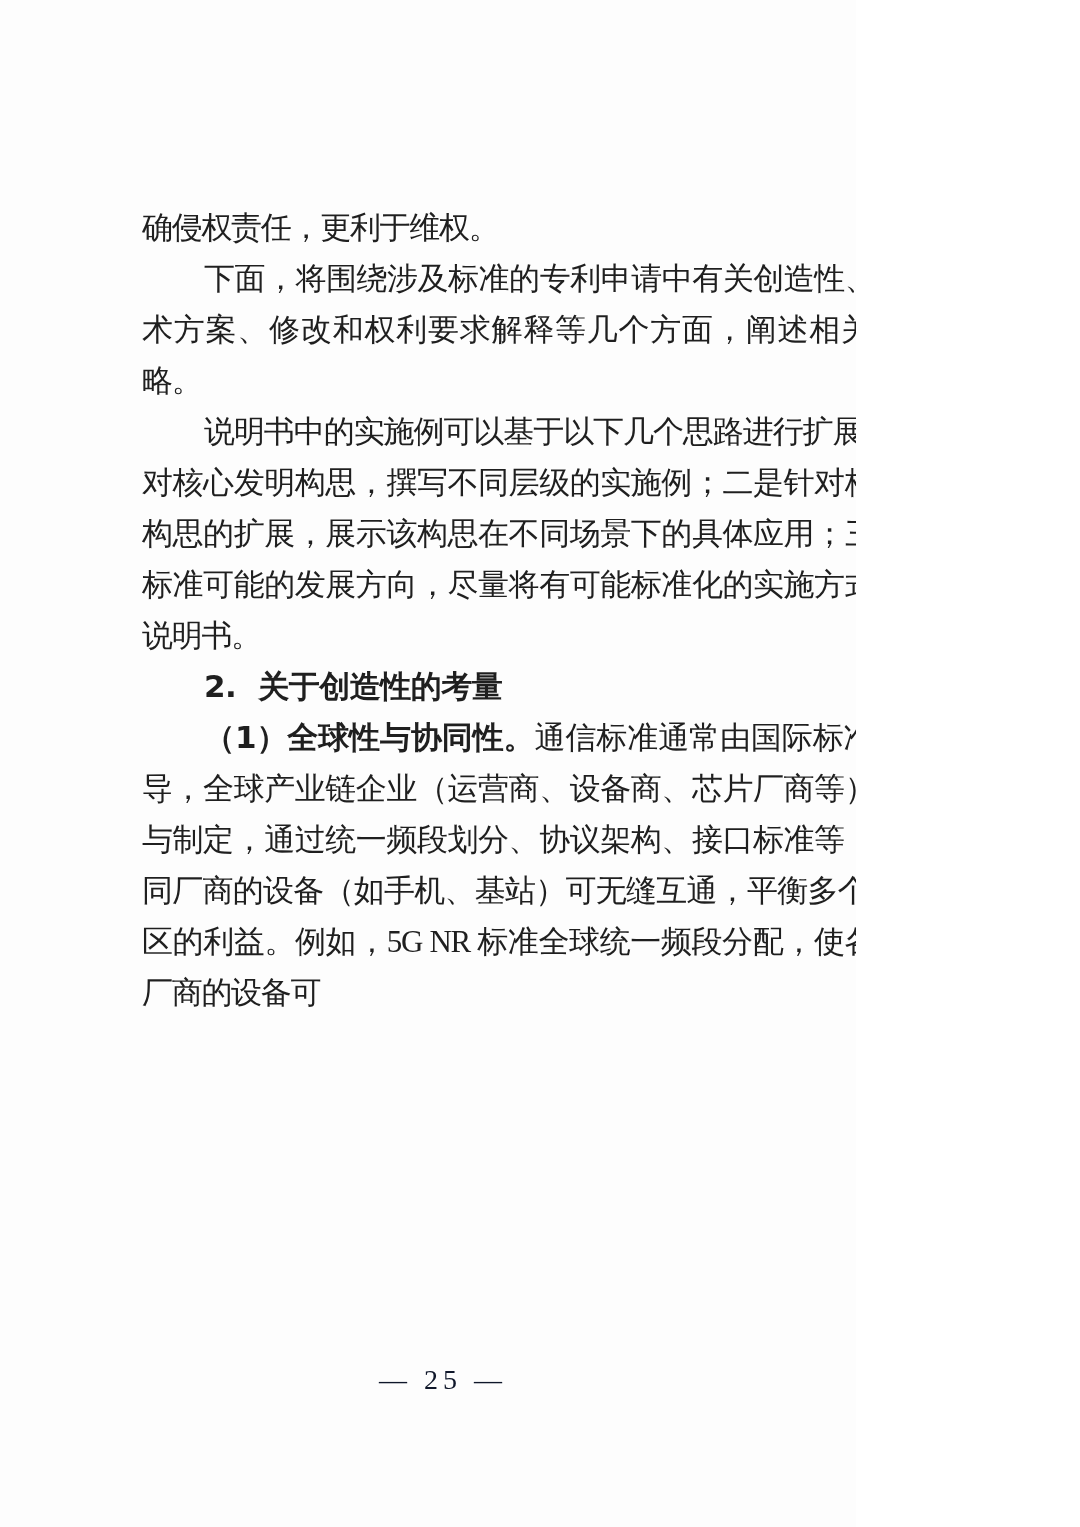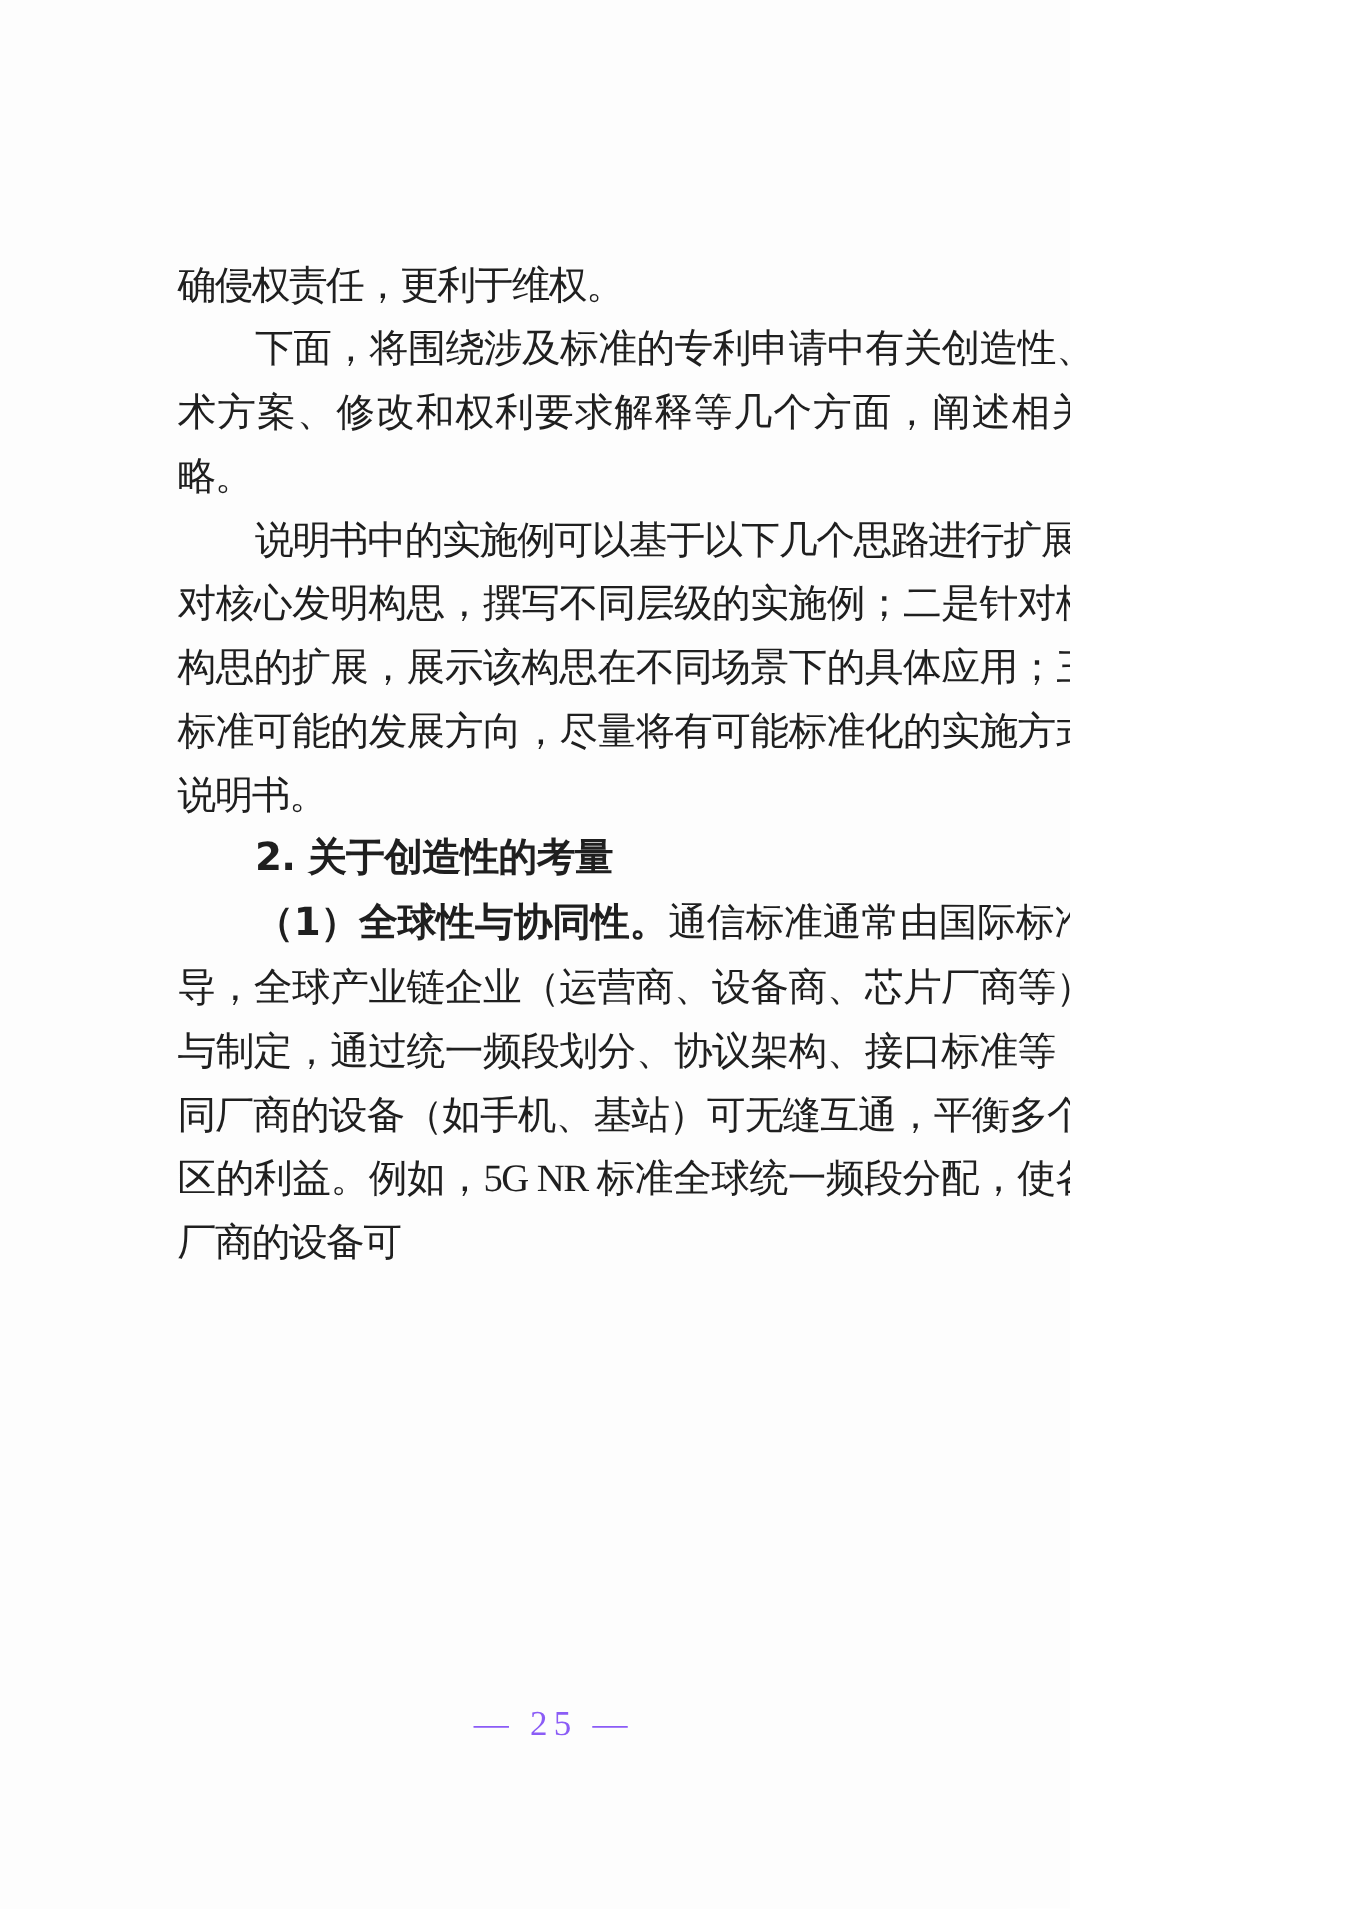--- a/index.html
+++ b/index.html
@@ -40,33 +40,33 @@
     margin: 0;
     text-indent: 62px;
     font-weight: 700;
     font-family: "DejaVu Sans", "Liberation Sans", sans-serif;
     font-size: 31px;
     line-height: 51px;
     letter-spacing: -0.5px;
     text-align: left;
   }
   .heading .heading-title {
-    margin-left: 10px;
+    margin-left: 22px;
   }
   .footer {
     position: absolute;
     left: 0;
     right: 0;
     top: 1364px;
     text-align: center;
     font-family: "Liberation Serif", "DejaVu Serif", serif;
     font-size: 28px;
     line-height: 32px;
     letter-spacing: 5px;
-    color: #8b5cf6;
+    color: #0f172a;
     padding-left: 30px;
   }
 </style>
 </head>
 <body>
 
 <div class="page">
   <div class="content">
 
     <p class="para"><span>确侵权责任，更利于维权。</span></p>

